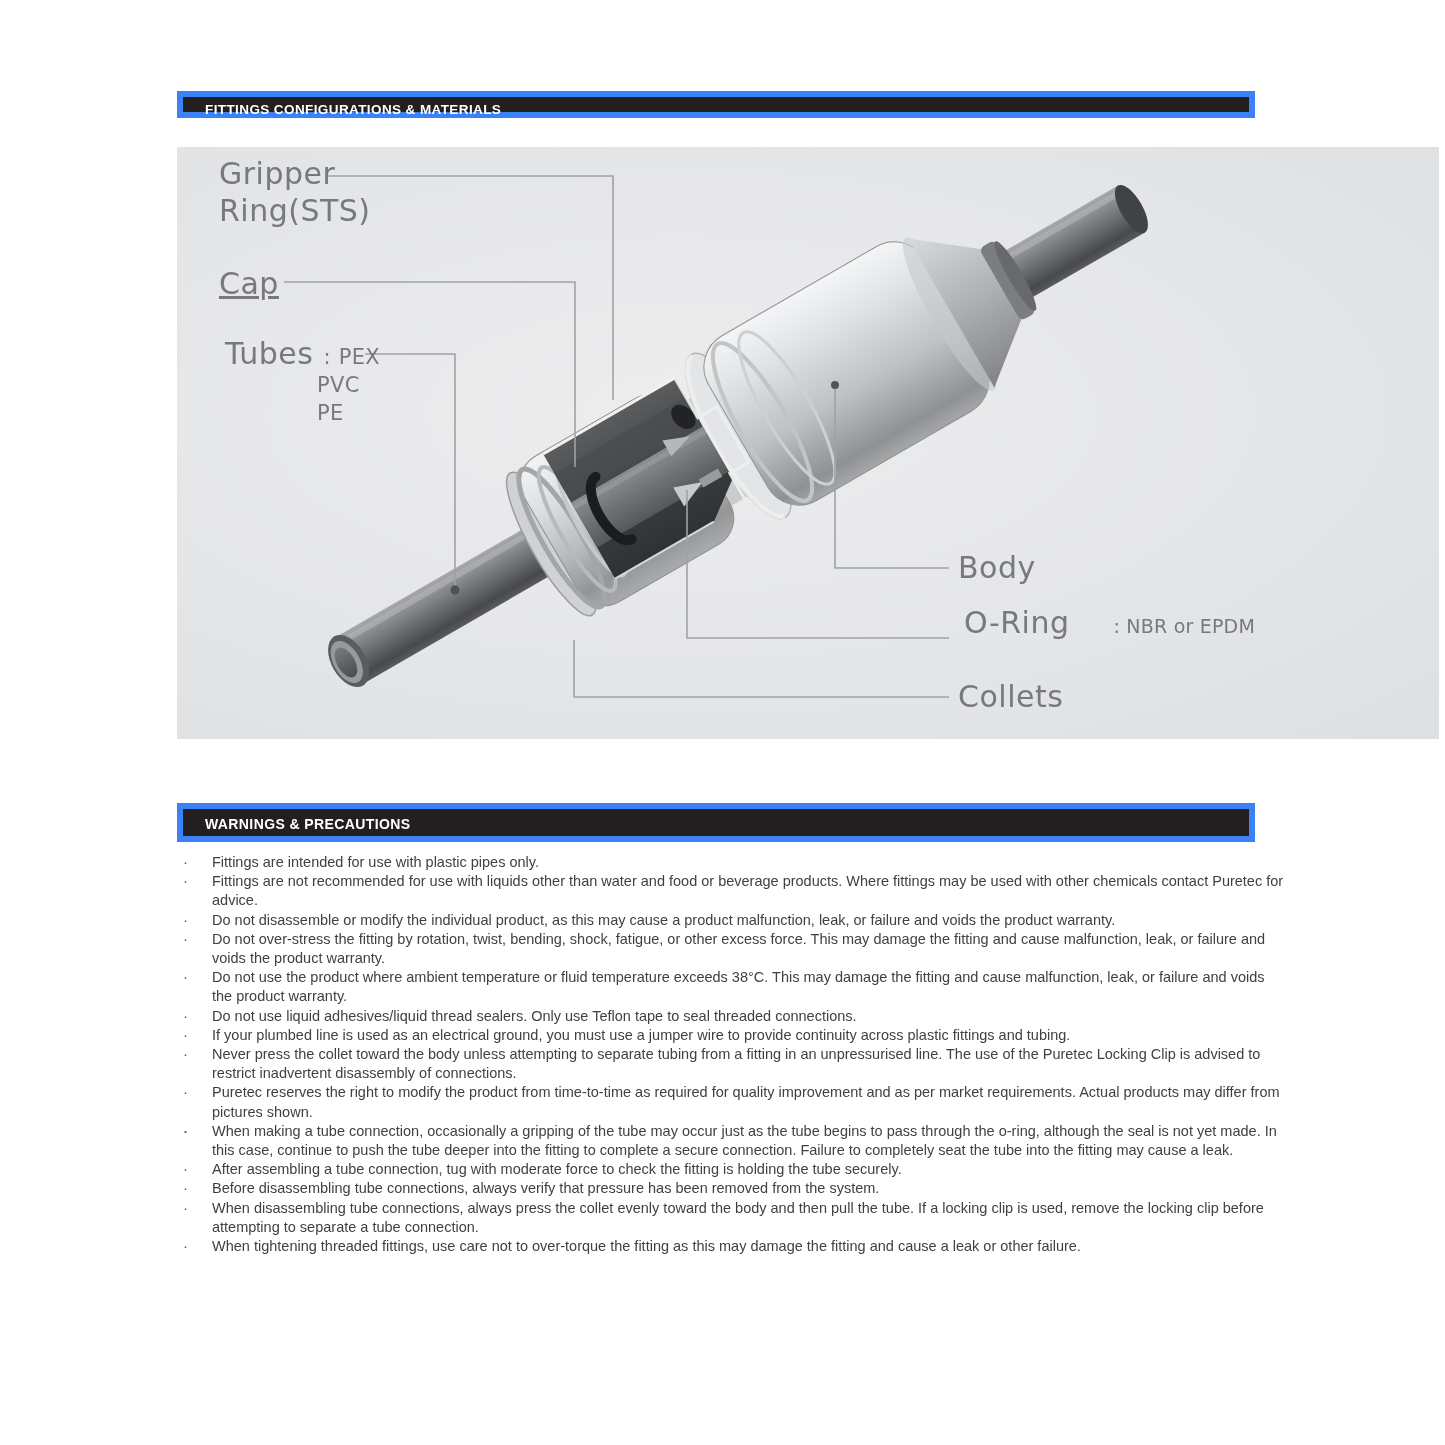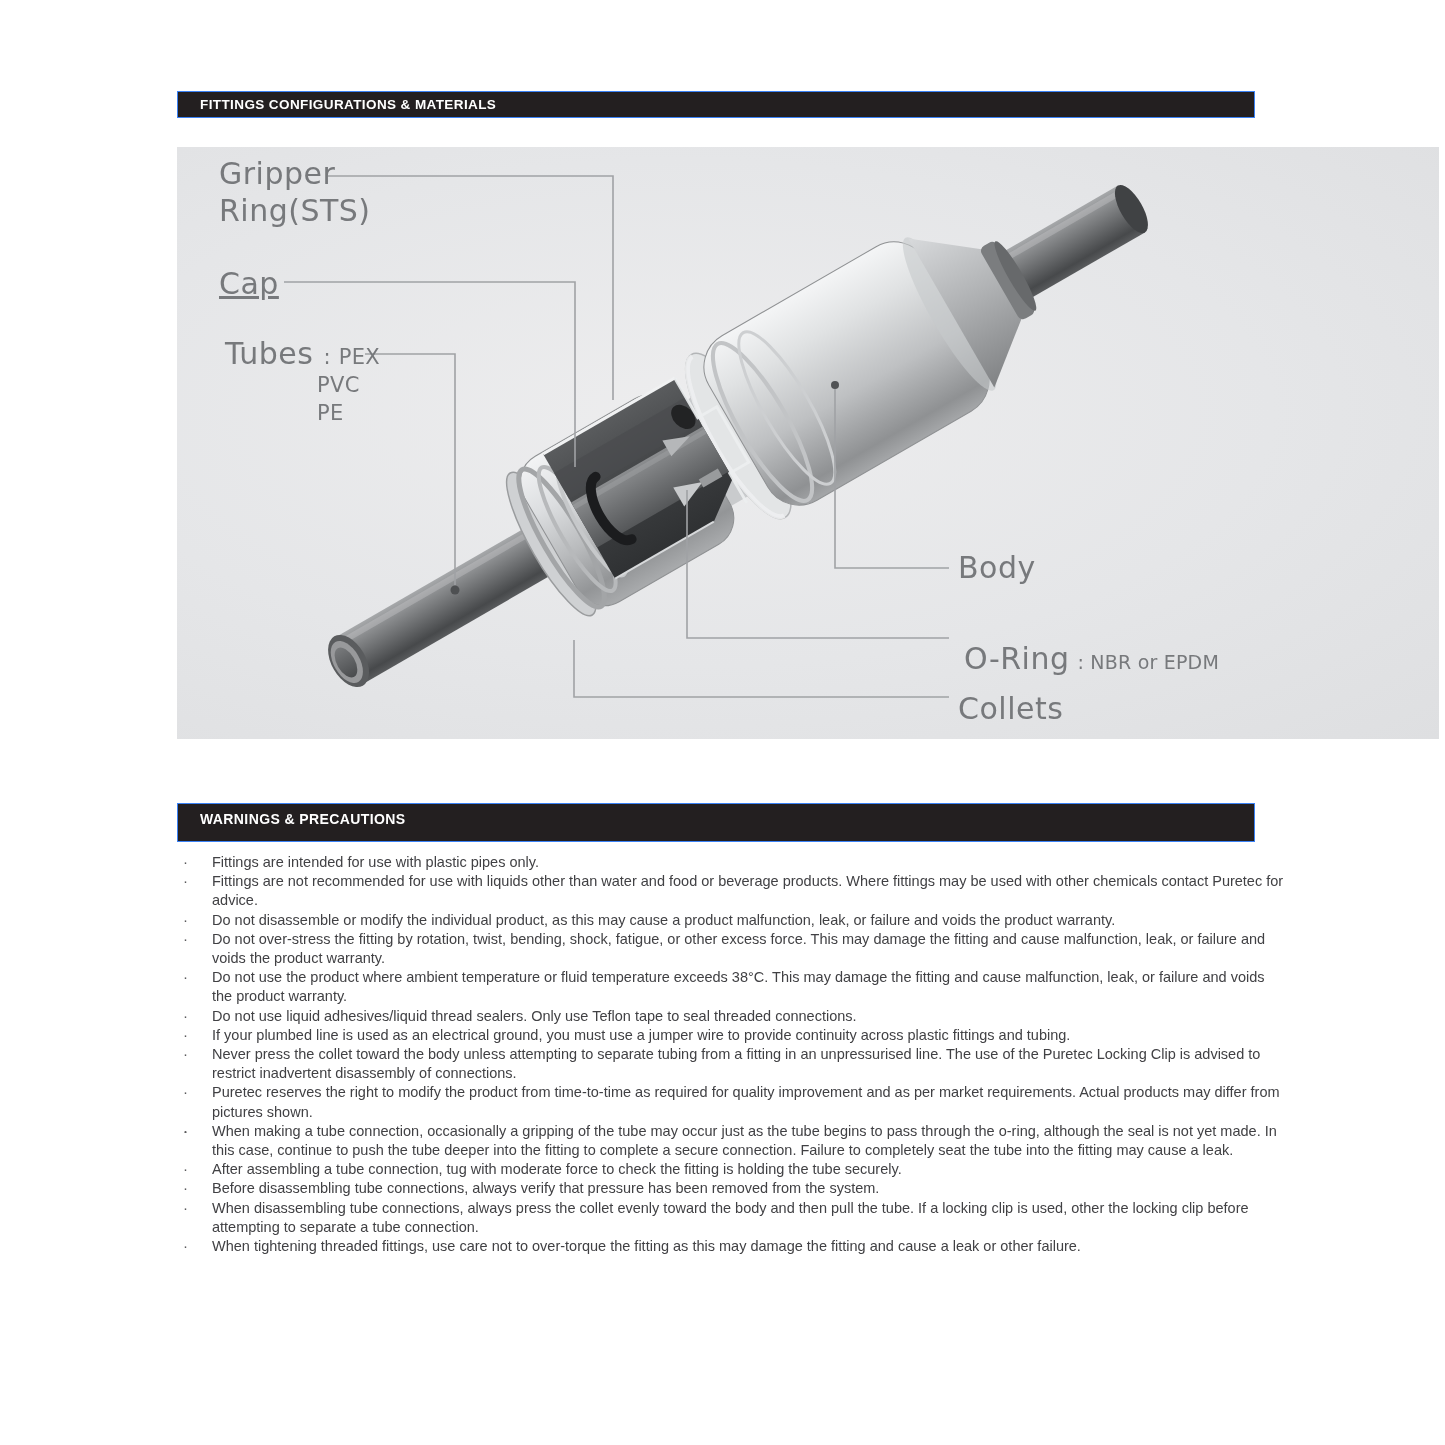--- a/index.html
+++ b/index.html
@@ -1,20 +1,20 @@
 <!DOCTYPE html>
 <html><head>
 <meta charset="utf-8">
 <style>
   html,body{margin:0;padding:0;background:#ffffff;}
   .page{position:relative;width:1445px;height:1445px;background:#ffffff;overflow:hidden;
         font-family:"Liberation Sans",sans-serif;}
   .bar{position:absolute;left:177px;width:1078px;background:#231f20;color:#ffffff;
        font-weight:bold;letter-spacing:.4px;box-sizing:border-box;padding-left:22px;
-       border:1px solid #3b82f6;}
+       border:6px solid #3b82f6;}
   .bar1{top:91px;height:27px;line-height:26px;font-size:13.5px;}
   .bar2{top:803px;height:39px;line-height:31px;font-size:14px;}
   .panel{position:absolute;left:177px;top:147px;width:1262px;height:592px;
          background:radial-gradient(ellipse at 40% 45%, #ededee 0%, #e5e6e8 55%, #dedfe1 100%);}
   .panel svg{position:absolute;left:0;top:0;}
   .lbl{position:absolute;color:#77797c;letter-spacing:.5px;
        font-family:"DejaVu Sans",sans-serif;white-space:nowrap;}
   .lbl-big{font-size:30px;line-height:37px;}
   .lbl-small{font-size:21px;letter-spacing:.3px;}
   .lbl-tiny{font-size:19px;letter-spacing:.2px;}
@@ -154,26 +154,26 @@
     <div class="lbl inline-base" style="left:42px;top:188px;">
       <span class="lbl-big">Tubes</span>
       <span class="lbl-small" style="margin:0 8px 0 10px;">:</span>
       <span class="lbl-small">PEX</span>
     </div>
     <div class="lbl lbl-small" style="left:140px;top:226px;">PVC</div>
     <div class="lbl lbl-small" style="left:140px;top:254px;">PE</div>
 
     <div class="lbl lbl-big" style="left:781px;top:402px;">Body</div>
 
-    <div class="lbl inline-base" style="left:781px;top:493px;">
+    <div class="lbl inline-base" style="left:781px;top:457px;gap:36px;">
       <span class="lbl-big">O-Ring</span>
       <span class="lbl-tiny" style="margin-left:8px;">: NBR or EPDM</span>
     </div>
 
-    <div class="lbl lbl-big" style="left:781px;top:531px;margin-top:12px;">Collets</div>
+    <div class="lbl lbl-big" style="left:781px;top:531px;">Collets</div>
   </div>
 
   <div class="bar bar2">
     <span>WARNINGS &amp; PRECAUTIONS</span>
   </div>
 
   <ul class="warnings">
 
       <li>
         <span class="dot">·</span>
@@ -238,21 +238,21 @@
         <span>After assembling a tube connection, tug with moderate force to check the fitting is holding the tube securely.</span>
       </li>
 
       <li>
         <span class="dot">·</span>
         <span>Before disassembling tube connections, always verify that pressure has been removed from the system.</span>
       </li>
 
       <li>
         <span class="dot">·</span>
-        <span>When disassembling tube connections, always press the collet evenly toward the body and then pull the tube. If a locking clip is used, other the locking clip before attempting to separate a tube connection.</span>
+        <span>When disassembling tube connections, always press the collet evenly toward the body and then pull the tube. If a locking clip is used, remove the locking clip before attempting to separate a tube connection.</span>
       </li>
 
       <li>
         <span class="dot">·</span>
         <span>When tightening threaded fittings, use care not to over-torque the fitting as this may damage the fitting and cause a leak or other failure.</span>
       </li>
     </ul>
 
 </div>
 

